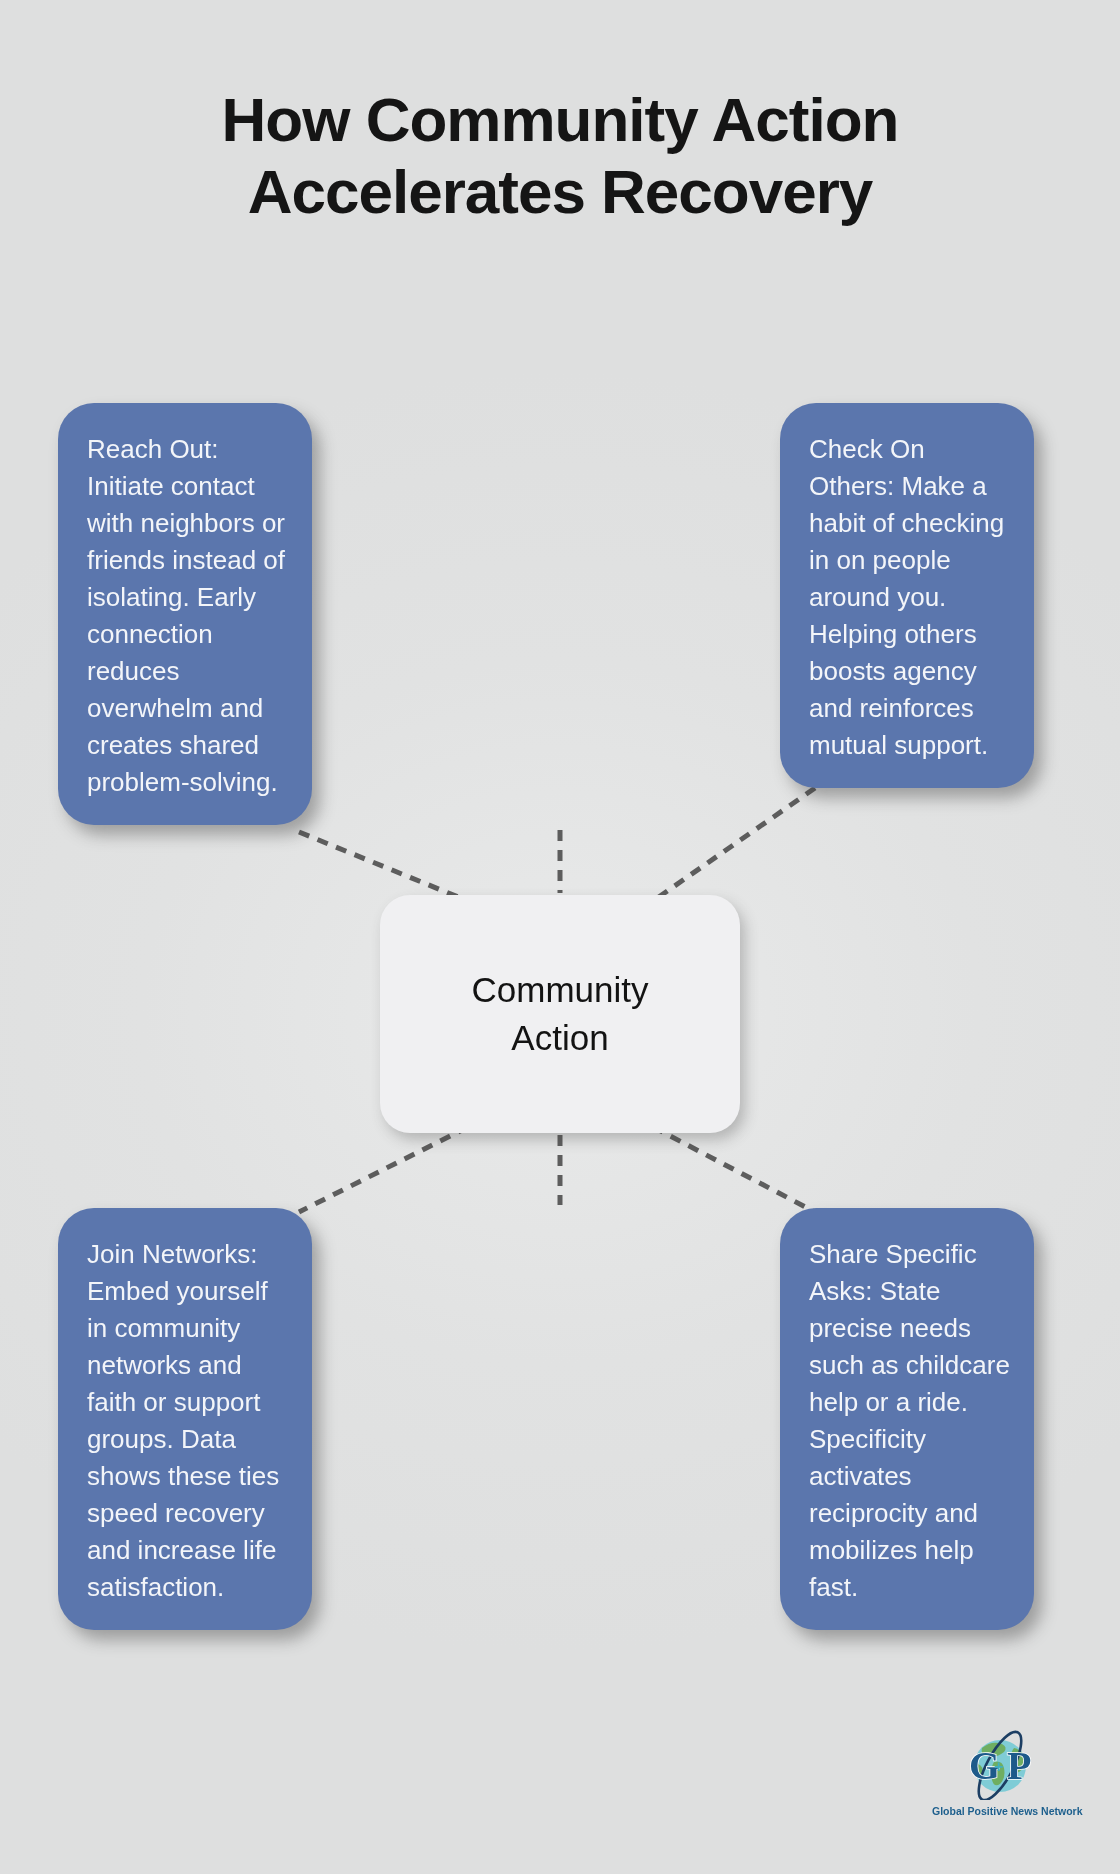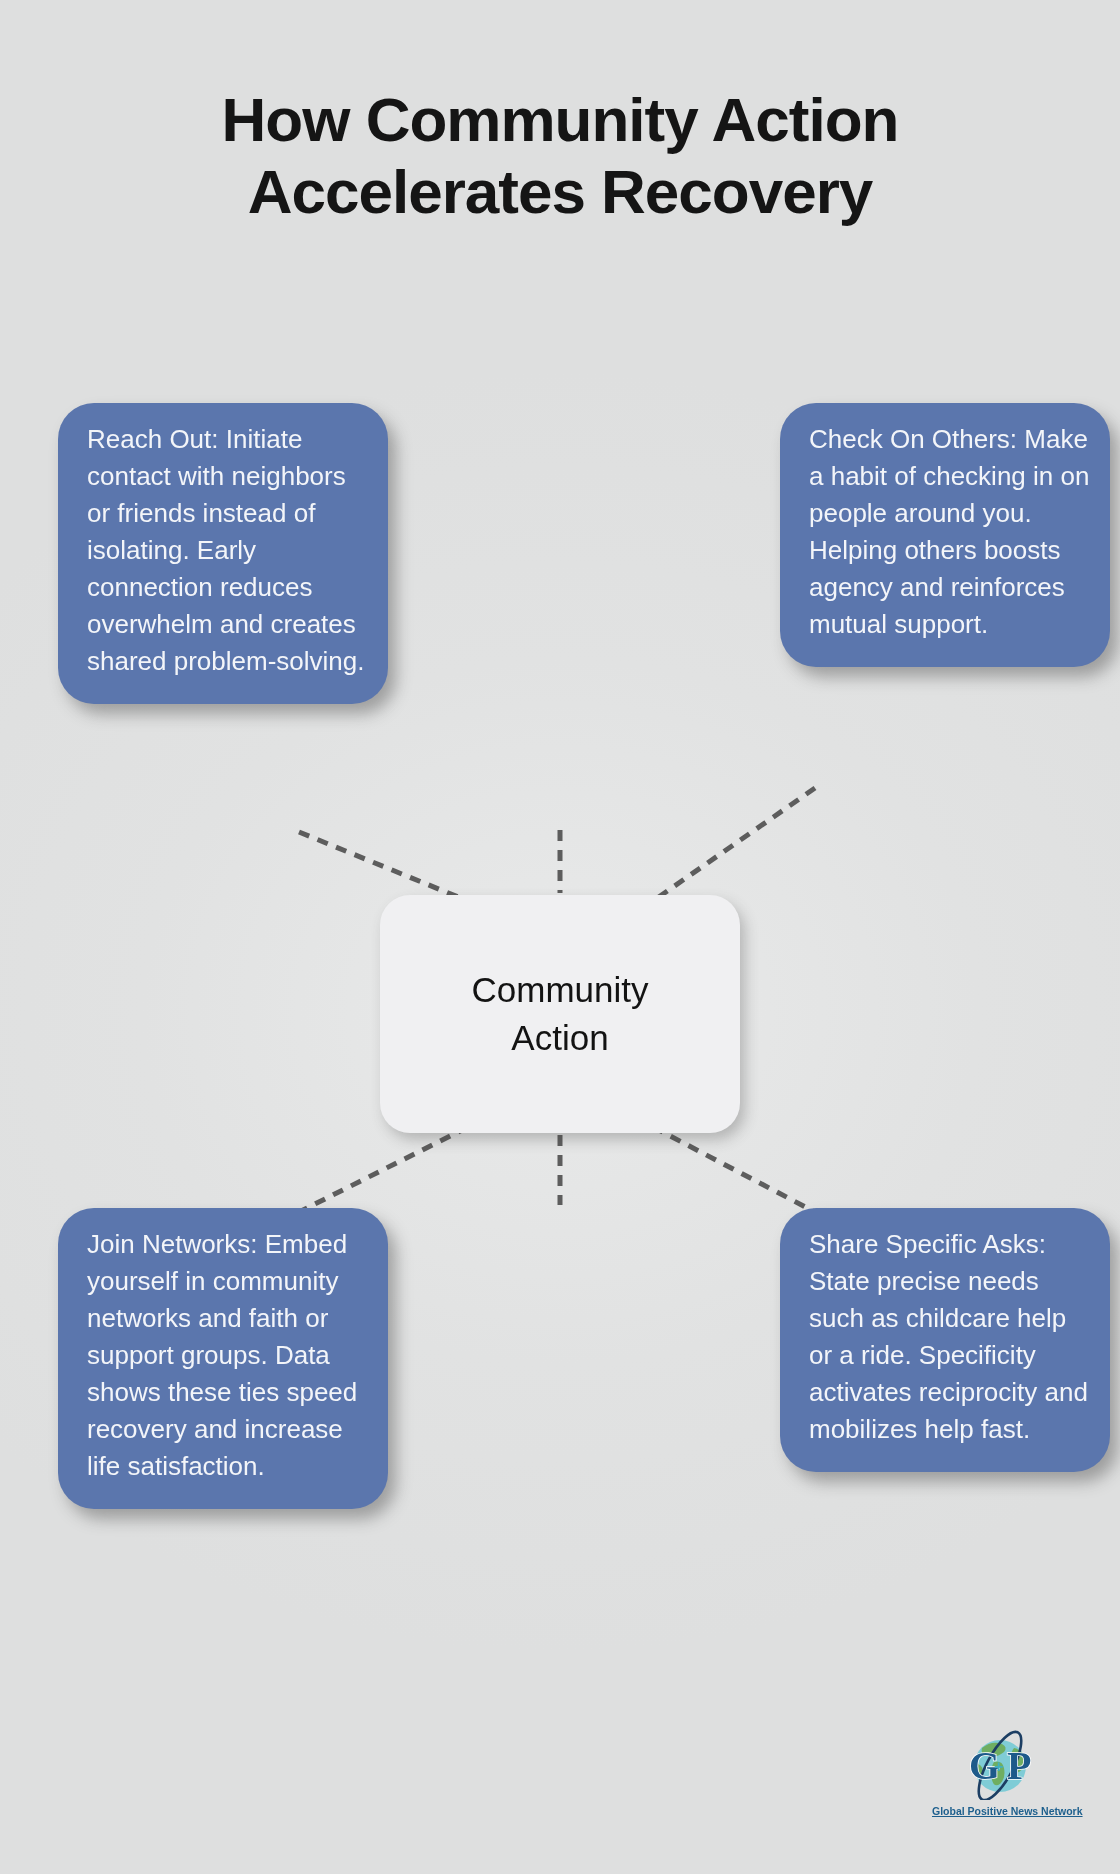--- a/index.html
+++ b/index.html
@@ -26,23 +26,23 @@
     color: #151515;
   }
   .connectors {
     position: absolute;
     top: 0; left: 0;
     width: 1120px;
     height: 1874px;
   }
   .node {
     position: absolute;
-    width: 330px;
+    width: 254px;
     box-sizing: border-box;
-    padding: 18px 20px 24px 29px;
+    padding: 28px 20px 24px 29px;
     background: #5b76ad;
     border-radius: 36px;
     box-shadow: 8px 10px 16px rgba(60,60,60,0.40);
     color: #f3f5f9;
     font-size: 26px;
     line-height: 37px;
   }
   .node p { margin: 0; }
   .node-tl, .node-tm, .node-tr { top: 403px; }
   .node-bl, .node-bm, .node-br { top: 1208px; }
@@ -78,21 +78,20 @@
     width: 136px;
     text-align: center;
   }
   .logo-caption {
     margin-top: 1px;
     font-size: 10.5px;
     font-weight: 700;
     letter-spacing: 0px;
     color: #1d5f8d;
     white-space: nowrap;
-    text-decoration: underline;
   }
 </style>
 </head>
 <body>
 
 <div class="stage">
 
   <h1 class="title">How Community Action Accelerates Recovery</h1>
 
   <svg class="connectors" viewBox="0 0 1120 1874" xmlns="http://www.w3.org/2000/svg" aria-hidden="true">

